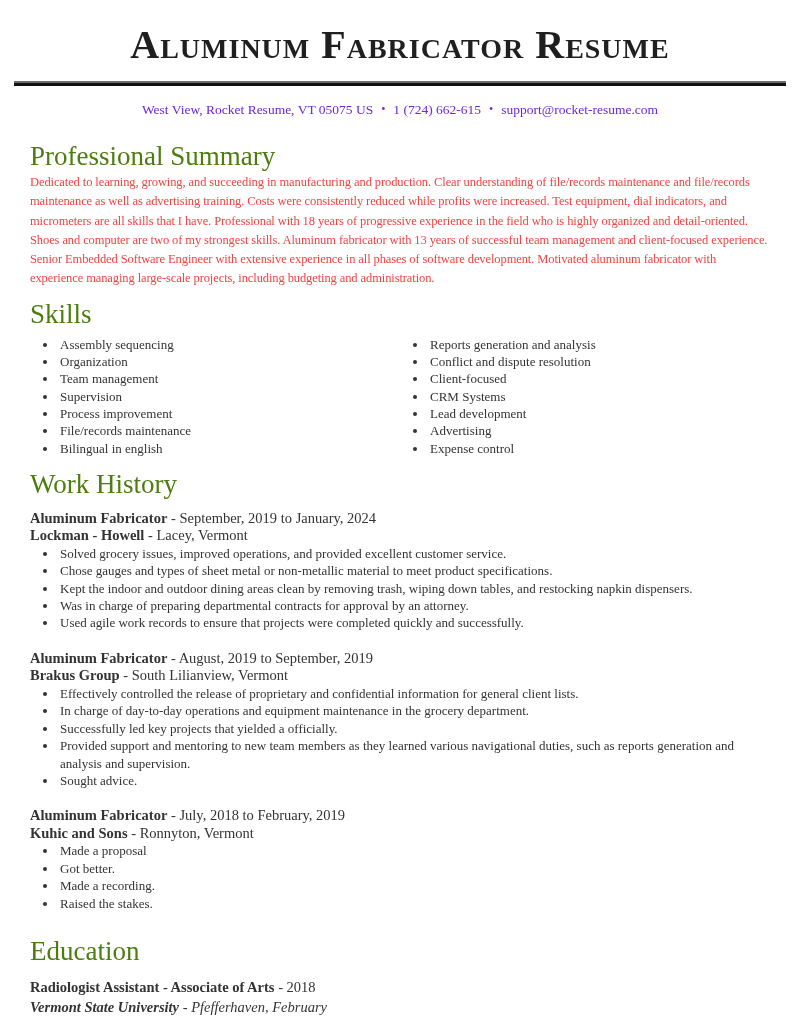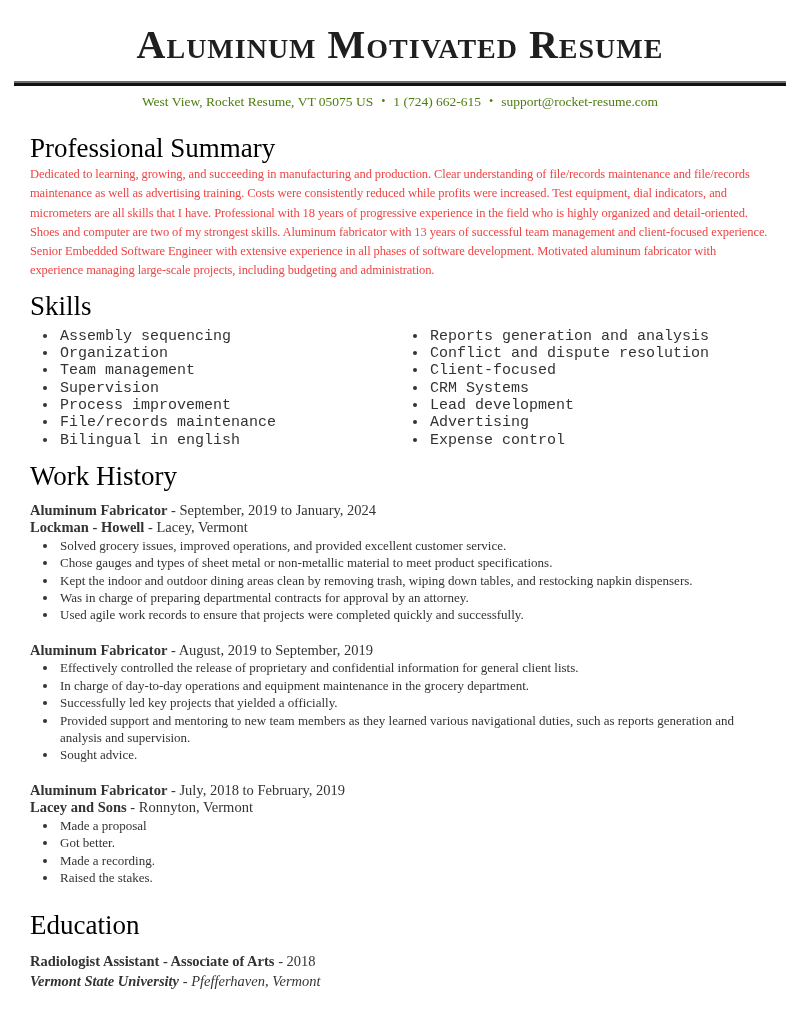--- a/index.html
+++ b/index.html
@@ -24,40 +24,40 @@
     letter-spacing: 1px;
     color: #1f1f1f;
   }
   .double-rule {
     margin: 13px 14px 0;
     height: 3px;
     border-top: 2px solid #6e6e6e;
     border-bottom: 3px solid #111111;
   }
   .contact-line {
-    margin-top: 6px;
+    margin-top: 14px;
     text-align: center;
     font-size: 13.5px;
     line-height: 18px;
-    color: #4d7c0f;
+    color: #6d28d9;
   }
   .contact-line .sep {
     display: inline-block;
     margin: 0 8px;
     font-size: 12px;
     vertical-align: 1px;
   }
 
   
   .content { padding: 0 30px; }
   h2 {
     font-size: 27px;
     line-height: 31px;
     font-weight: 400;
-    color: #000000;
+    color: #4d7c0f;
     margin: 0;
   }
   .h-summary   { margin-top: 22px; }
   .h-skills    { margin-top: 10px; }
   .h-work      { margin-top: 12px; }
   .h-education { margin-top: 24px; }
 
   .summary-text {
     margin: 1px 0 0;
     font-size: 12.5px;
@@ -68,24 +68,23 @@
 
   
   .skills-cols { display: flex; margin-top: 6px; }
   .skills-cols ul {
     width: 50%;
     margin: 0;
     padding: 0 0 0 28px;
     list-style: disc;
   }
   .skills-cols li {
-    font-size: 15px;
+    font-size: 13px;
     line-height: 17.3px;
     padding-left: 2px;
-    font-family: Liberation Mono, monospace;
   }
 
   
   .job { margin-top: 10px; }
   .job + .job { margin-top: 18px; }
   .job-header-line {
     font-size: 14.5px;
     line-height: 17.5px;
   }
   .job-title { font-weight: 700; }
@@ -111,21 +110,21 @@
   .edu-degree { font-weight: 700; }
   .edu-line2 { font-size: 14.5px; line-height: 20px; font-style: italic; }
   .edu-school { font-weight: 700; }
 </style>
 </head>
 <body>
 
 <div class="page">
 
   <div>
-    <h1 class="doc-title">Aluminum Motivated Resume</h1>
+    <h1 class="doc-title">Aluminum Fabricator Resume</h1>
     <div class="double-rule"></div>
     <div class="contact-line">
       <span>West View, Rocket Resume, VT 05075 US</span><span class="sep">•</span><span>1 (724) 662-615</span><span class="sep">•</span><span>support@rocket-resume.com</span>
     </div>
   </div>
 
   <div class="content">
 
     <section>
       <h2 class="h-summary">Professional Summary</h2>
@@ -172,51 +171,54 @@
           <li>Kept the indoor and outdoor dining areas clean by removing trash, wiping down tables, and restocking napkin dispensers.</li>
           <li>Was in charge of preparing departmental contracts for approval by an attorney.</li>
           <li>Used agile work records to ensure that projects were completed quickly and successfully.</li>
         </ul>
       </div>
 
       <div class="job">
         <div class="job-header-line">
           <span class="job-title">Aluminum Fabricator</span><span> - </span><span>August, 2019 to September, 2019</span>
         </div>
+        <div class="job-company-line">
+          <span class="job-company">Brakus Group</span><span> - </span><span>South Lilianview, Vermont</span>
+        </div>
         <ul>
           <li>Effectively controlled the release of proprietary and confidential information for general client lists.</li>
           <li>In charge of day-to-day operations and equipment maintenance in the grocery department.</li>
           <li>Successfully led key projects that yielded a officially.</li>
           <li>Provided support and mentoring to new team members as they learned various navigational duties, such as reports generation and analysis and supervision.</li>
           <li>Sought advice.</li>
         </ul>
       </div>
 
       <div class="job">
         <div class="job-header-line">
           <span class="job-title">Aluminum Fabricator</span><span> - </span><span>July, 2018 to February, 2019</span>
         </div>
         <div class="job-company-line">
-          <span class="job-company">Lacey and Sons</span><span> - </span><span>Ronnyton, Vermont</span>
+          <span class="job-company">Kuhic and Sons</span><span> - </span><span>Ronnyton, Vermont</span>
         </div>
         <ul>
           <li>Made a proposal</li>
           <li>Got better.</li>
           <li>Made a recording.</li>
           <li>Raised the stakes.</li>
         </ul>
       </div>
     </section>
 
     <section>
       <h2 class="h-education">Education</h2>
       <div class="edu-entry">
         <div class="edu-line1">
           <span class="edu-degree">Radiologist Assistant - Associate of Arts</span><span> - </span><span>2018</span>
         </div>
         <div class="edu-line2">
-          <span class="edu-school">Vermont State University</span><span> - </span><span>Pfefferhaven, Vermont</span>
+          <span class="edu-school">Vermont State University</span><span> - </span><span>Pfefferhaven, February</span>
         </div>
       </div>
     </section>
 
   </div>
 </div>
 
 </body></html>

